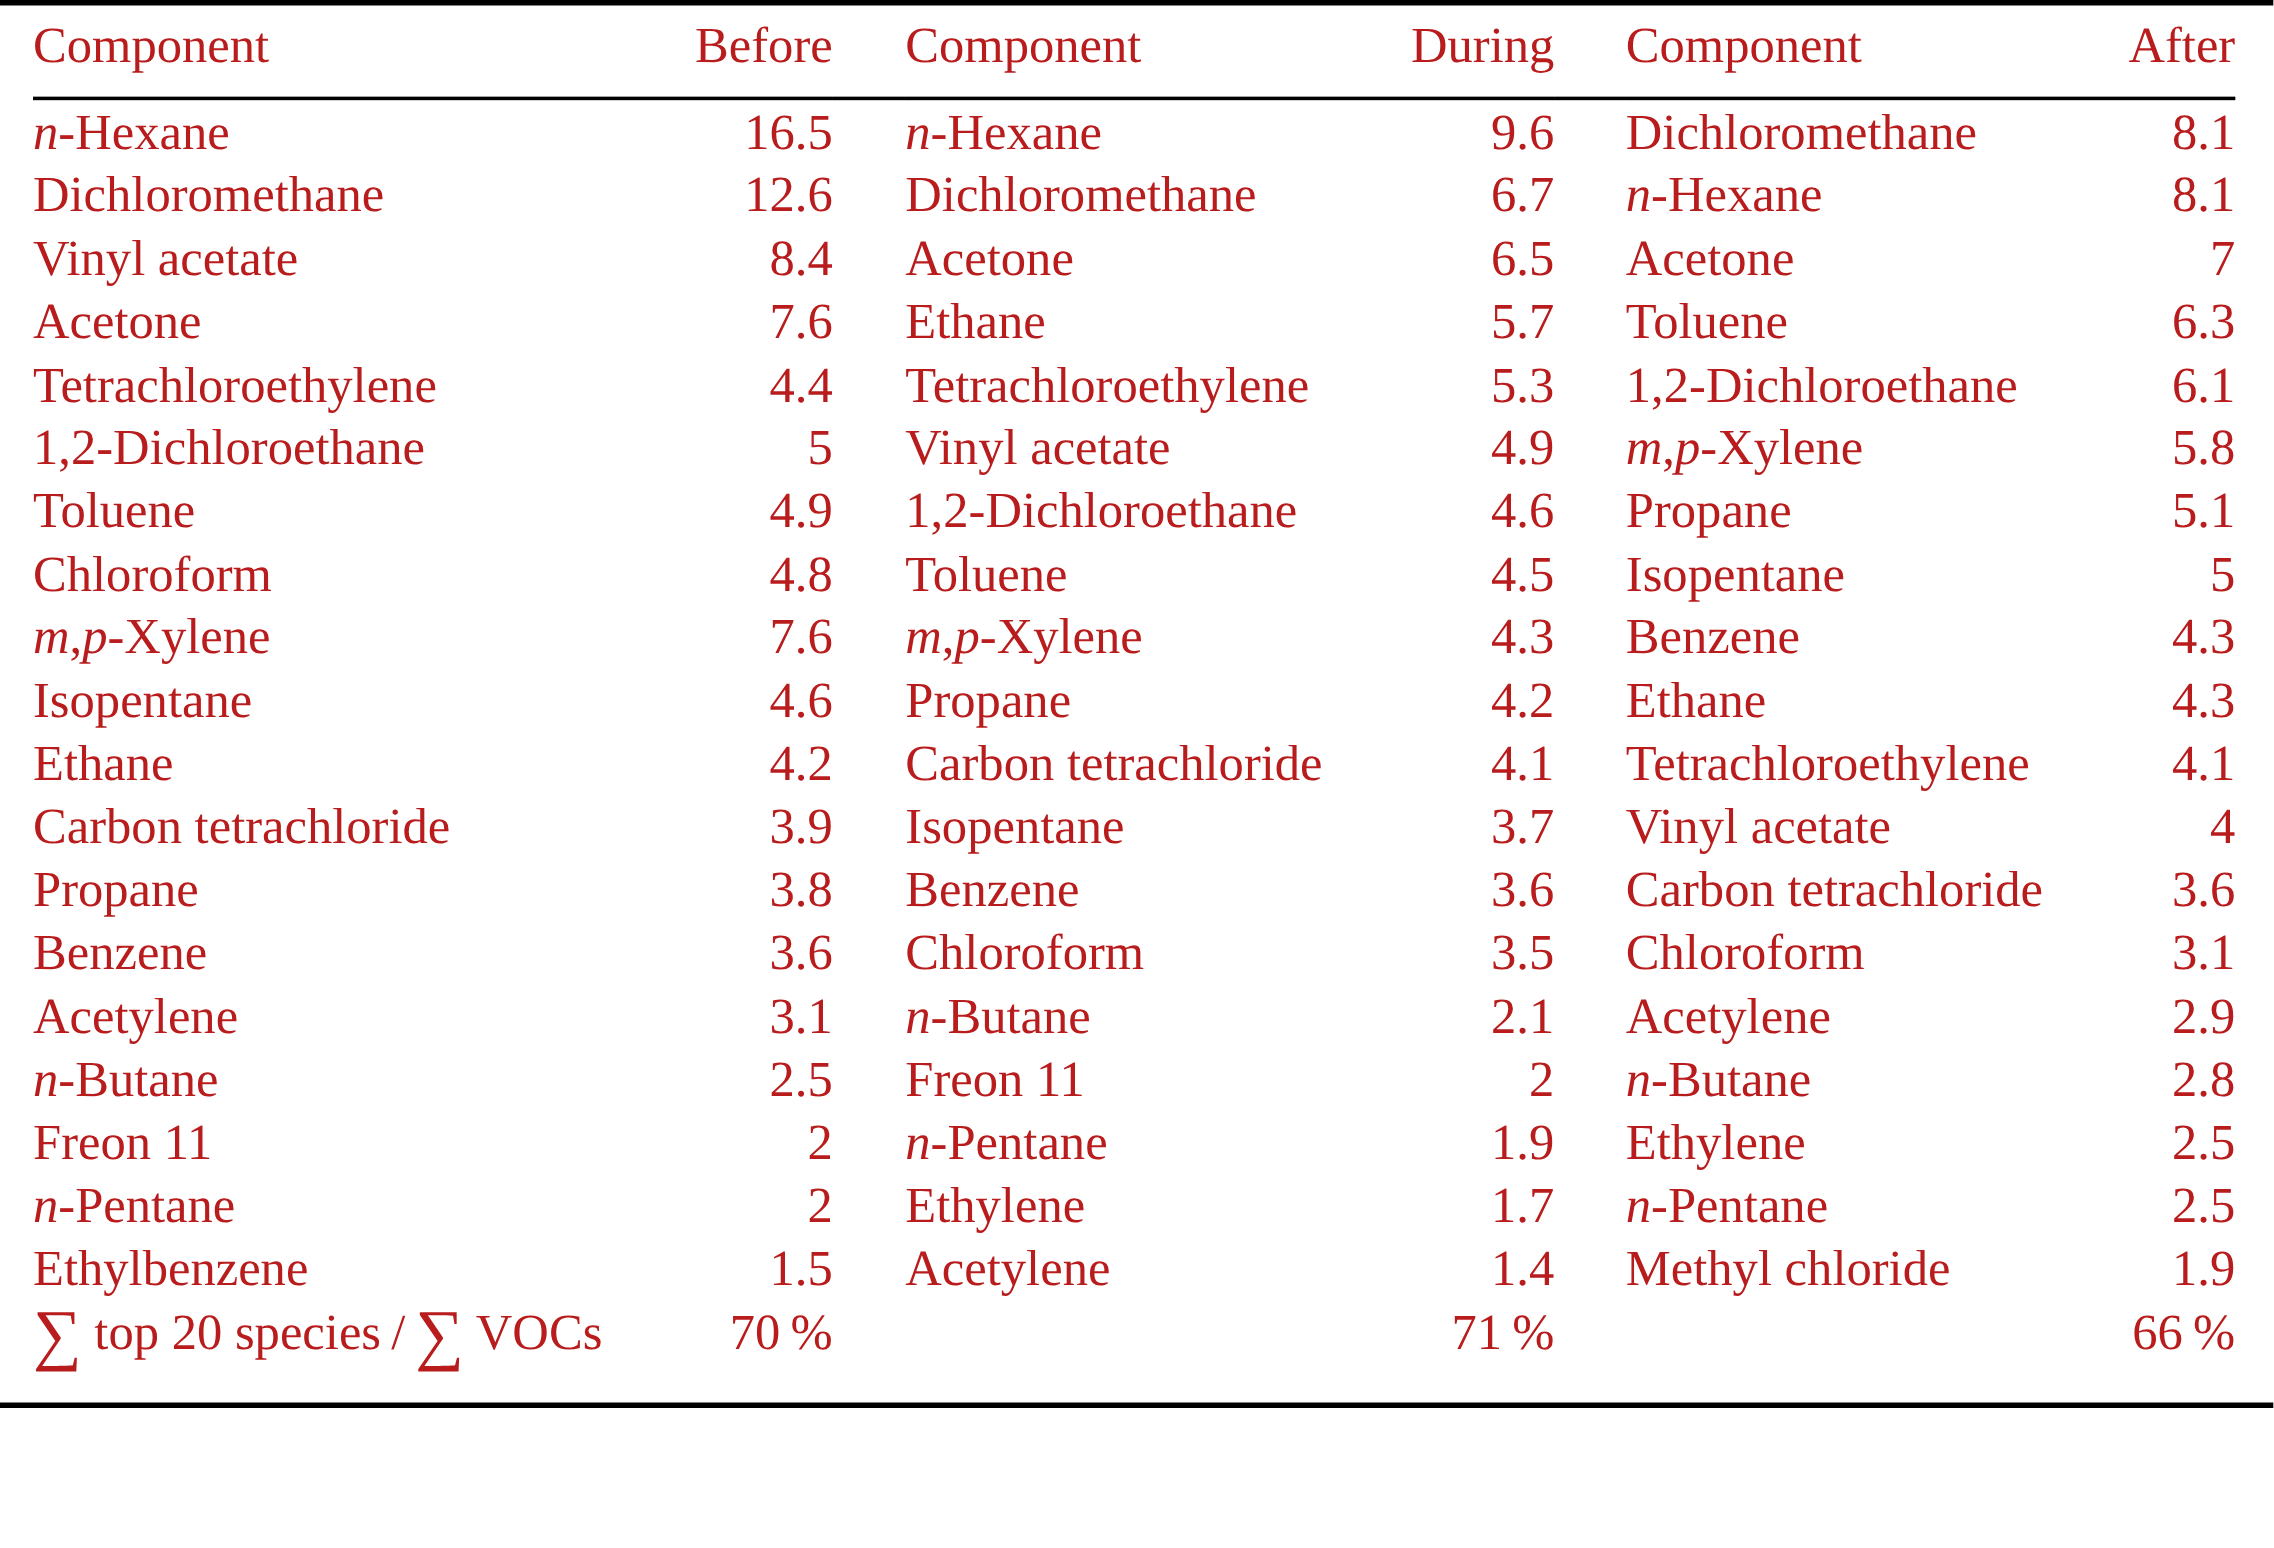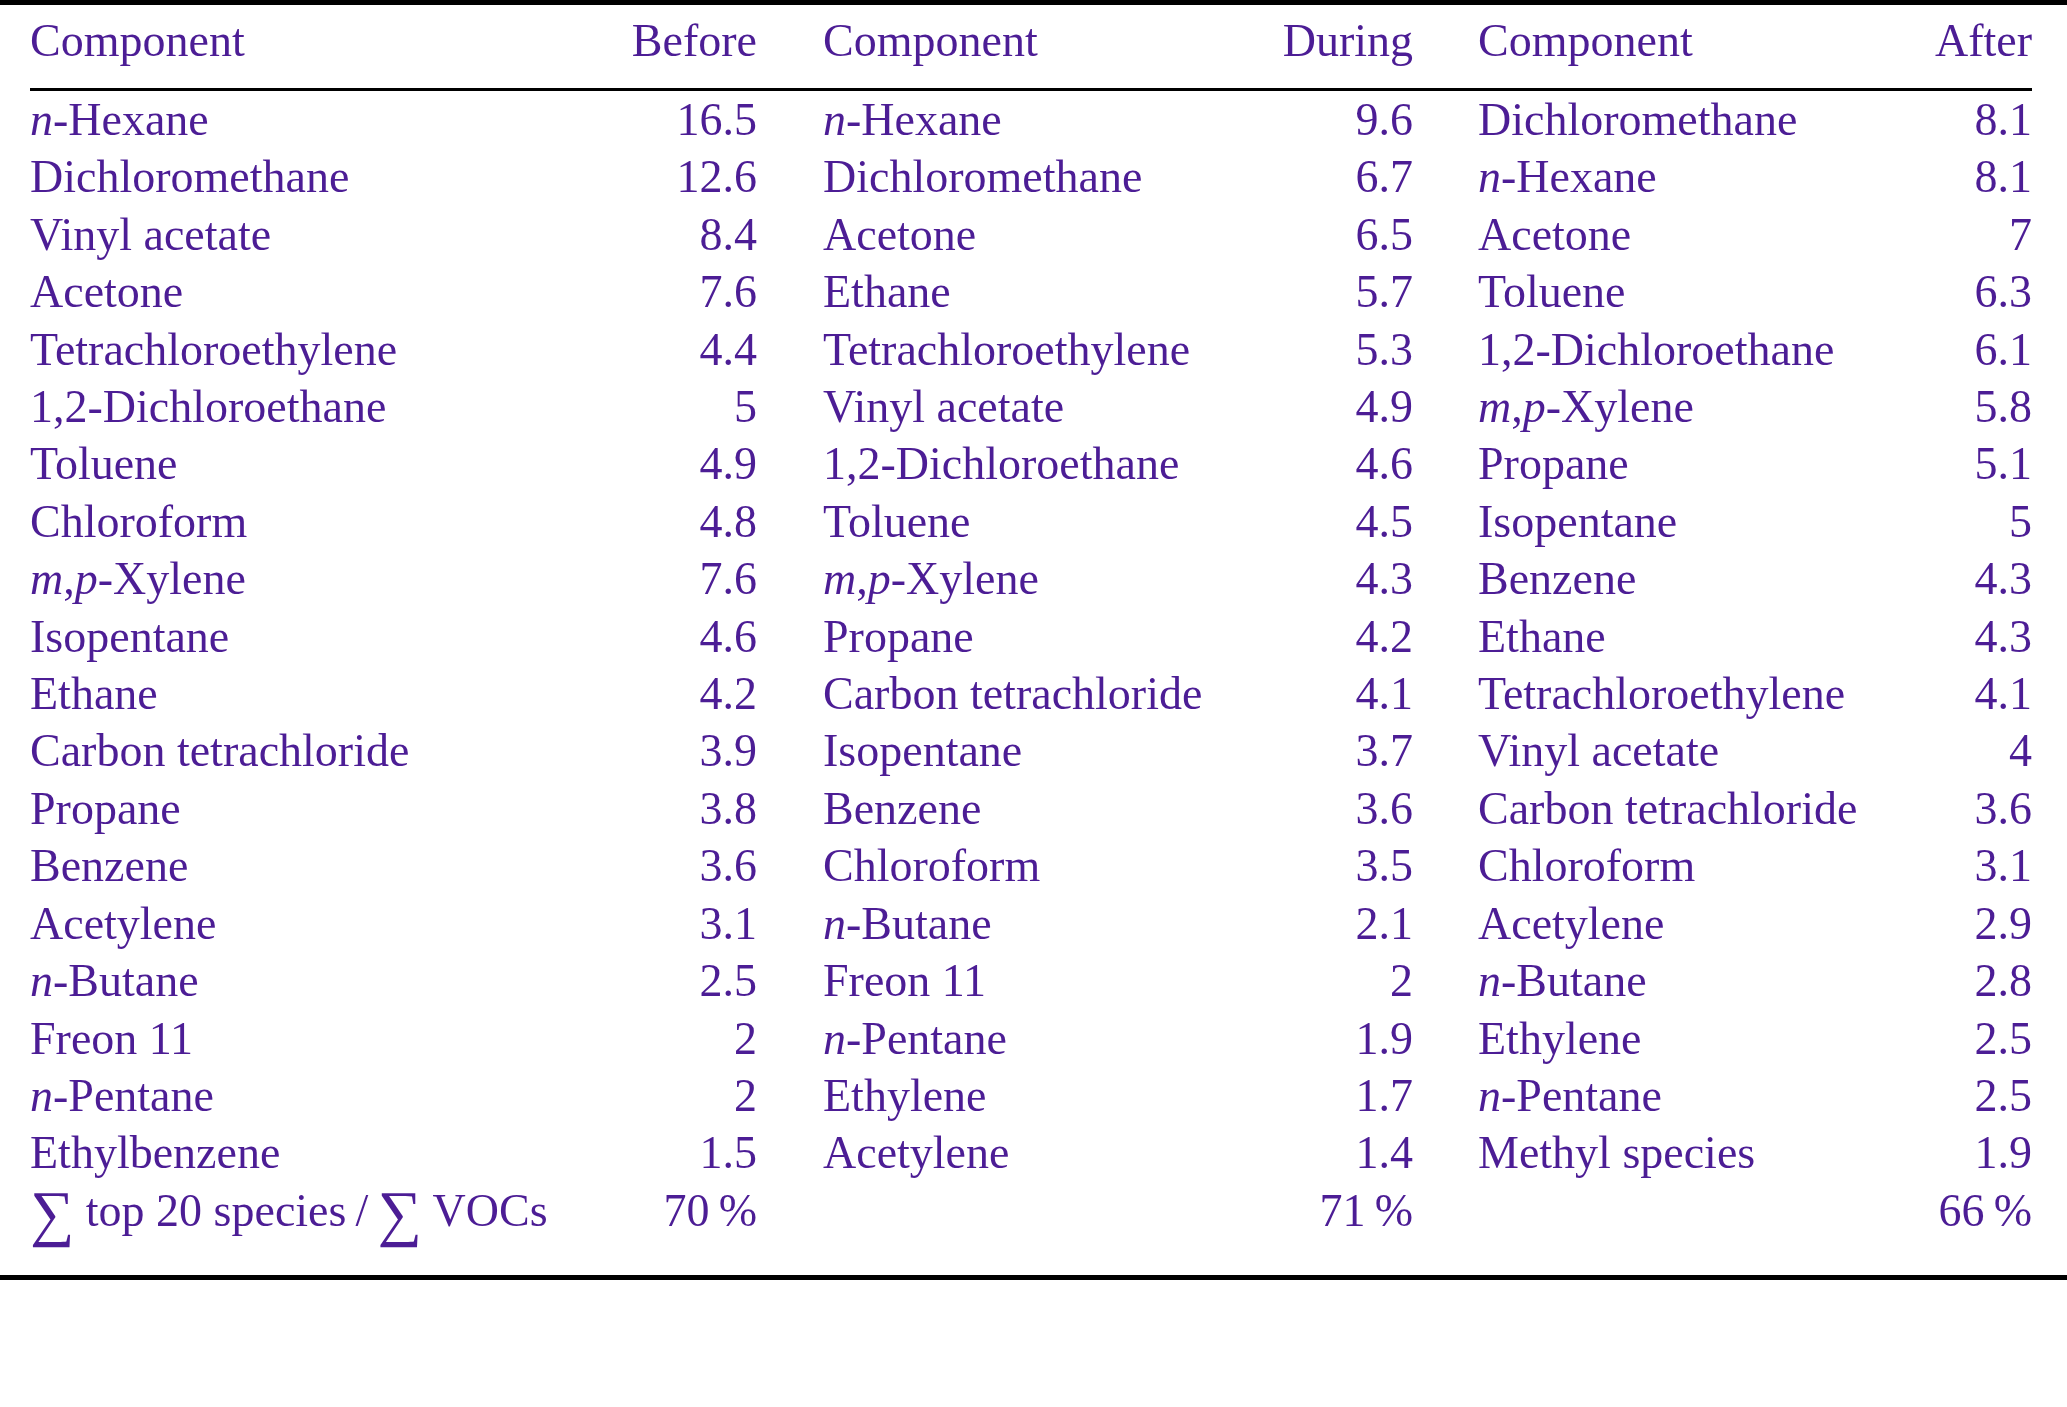--- a/index.html
+++ b/index.html
@@ -5,21 +5,21 @@
   html, body {
     margin: 0;
     padding: 0;
     background: #ffffff;
   }
   .page {
     position: relative;
     width: 2067px;
     height: 1407px;
     background: #ffffff;
-    color: #4c1d95;
+    color: #b91c1c;
     font-family: "Liberation Serif", "DejaVu Serif", serif;
     font-size: 46px;
     overflow: hidden;
   }
   .table-wrap {
     position: absolute;
     left: 0;
     top: 0;
     width: 2002px;
     padding: 0 35px 36px 30px;
@@ -271,21 +271,21 @@
             <td class="lbl"><i>n</i>-Pentane</td>
             <td class="val">2.5</td>
           </tr>
           <tr>
             <td class="lbl">Ethylbenzene</td>
             <td class="val">1.5</td>
             <td class="sp"></td>
             <td class="lbl">Acetylene</td>
             <td class="val">1.4</td>
             <td class="sp"></td>
-            <td class="lbl">Methyl species</td>
+            <td class="lbl">Methyl chloride</td>
             <td class="val">1.9</td>
           </tr>
           <tr>
             <td class="lbl"><span class="sum">∑</span> top 20 species / <span class="sum">∑</span> VOCs</td>
             <td class="val">70 %</td>
             <td class="sp"></td>
             <td class="lbl"></td>
             <td class="val">71 %</td>
             <td class="sp"></td>
             <td class="lbl"></td>

